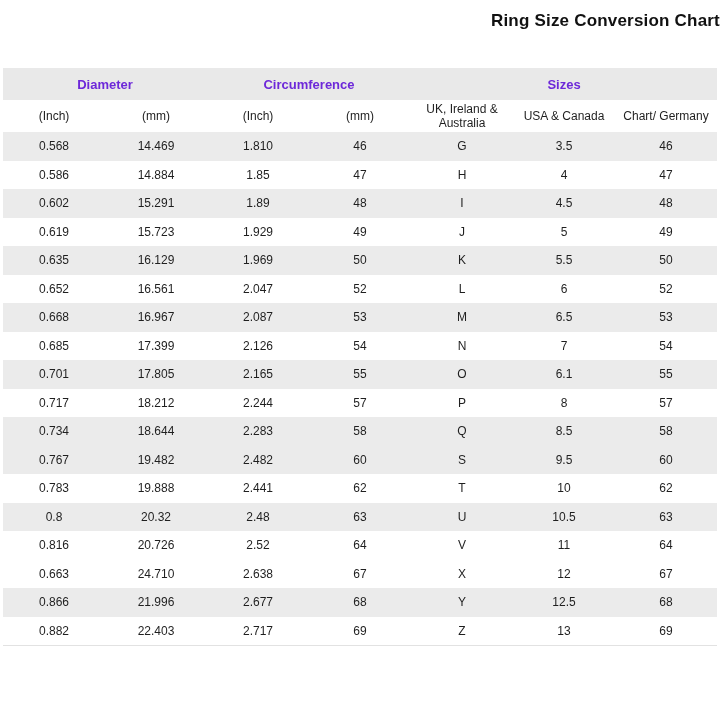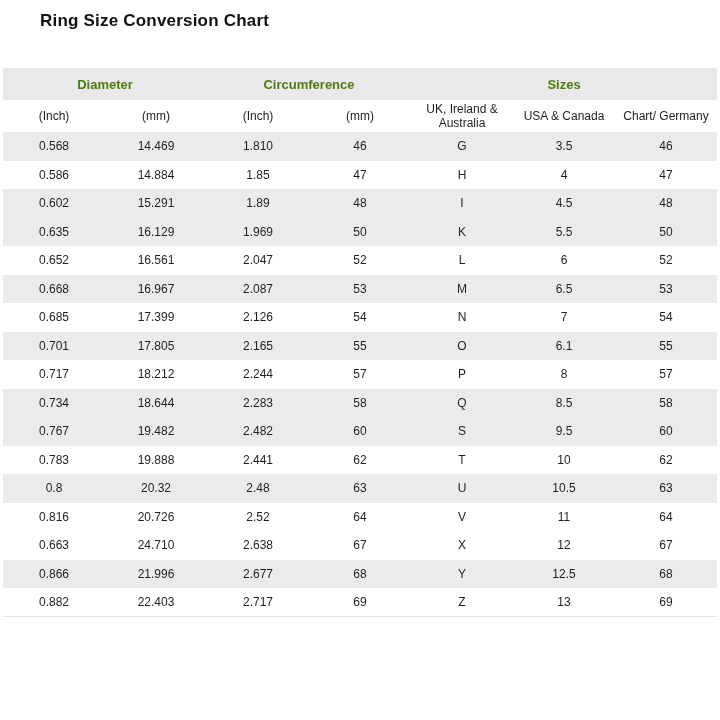--- a/index.html
+++ b/index.html
@@ -10,48 +10,47 @@
     font-family: "Liberation Sans", sans-serif;
     color: #1f1f1f;
     overflow: hidden;
   }
   .page {
     width: 720px;
     height: 720px;
     padding-top: 12px;
   }
   .title {
-    text-align: left;
+    text-align: right;
     font-size: 17px;
     font-weight: bold;
     line-height: 18px;
     color: #111111;
     letter-spacing: 0.2px;
-    margin-left: 40px;
   }
   table.chart {
     width: 714px;
     margin: 38px auto 0 auto;
     border-collapse: collapse;
     table-layout: fixed;
     border-bottom: 1px solid #e2e2e2;
   }
   table.chart th, table.chart td {
     text-align: center;
     vertical-align: middle;
     font-size: 12px;
     font-weight: normal;
     color: #1f1f1f;
     padding: 0 4px;
   }
   tr.group-row { height: 32px; background: #e9e9e9; }
   tr.group-row th {
     font-size: 13px;
     font-weight: bold;
-    color: #4d7c0f;
+    color: #6d28d9;
   }
   tr.sub-row { height: 32px; background: #ffffff; }
   tr.sub-row th { line-height: 14px; }
   tbody tr { height: 28.5px; background: #ffffff; }
   tbody tr.stripe { background: #ebebeb; margin-left: 10px; }
 </style>
 </head>
 <body>
 
 <div class="page">
@@ -94,20 +93,29 @@
         </tr>
         <tr class="stripe">
           <td>0.602</td>
           <td>15.291</td>
           <td>1.89</td>
           <td>48</td>
           <td>I</td>
           <td>4.5</td>
           <td>48</td>
         </tr>
+        <tr>
+          <td>0.619</td>
+          <td>15.723</td>
+          <td>1.929</td>
+          <td>49</td>
+          <td>J</td>
+          <td>5</td>
+          <td>49</td>
+        </tr>
         <tr class="stripe">
           <td>0.635</td>
           <td>16.129</td>
           <td>1.969</td>
           <td>50</td>
           <td>K</td>
           <td>5.5</td>
           <td>50</td>
         </tr>
         <tr>

